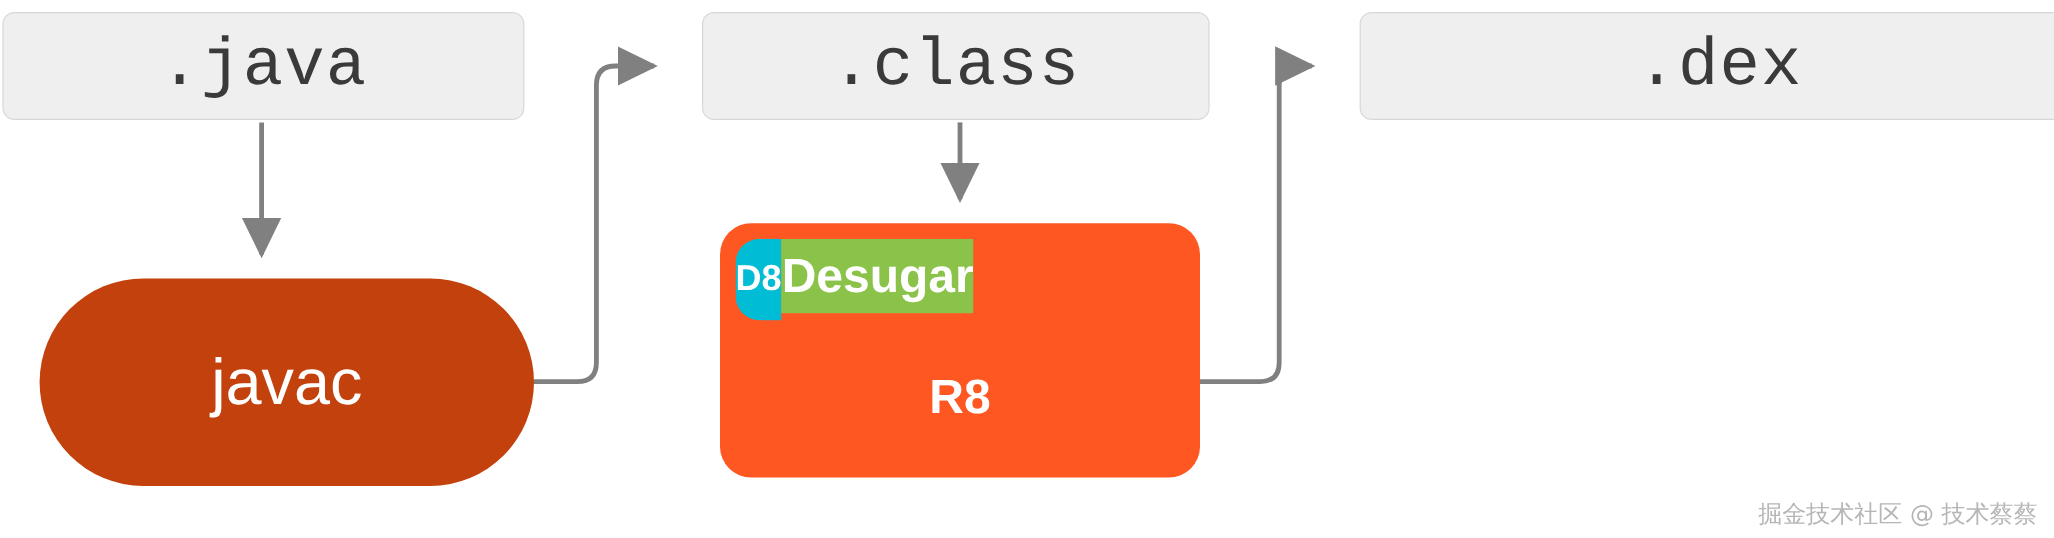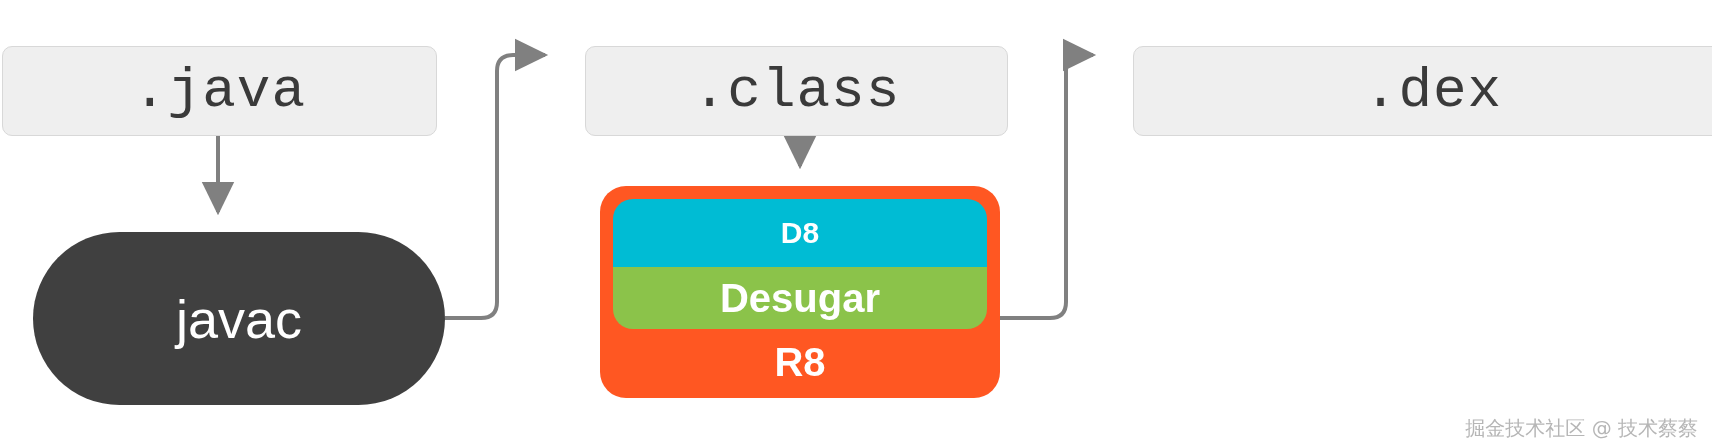--- a/index.html
+++ b/index.html
@@ -35,34 +35,33 @@
     border: 1px solid #d8d8d8;
     border-radius: 10px;
     display: flex;
     align-items: center;
     justify-content: center;
     color: #3a3a3a;
     font-family: "Liberation Mono", "DejaVu Sans Mono", monospace;
     font-size: 56px;
     letter-spacing: 1px;
     line-height: 1;
-    margin-top: 36px;
   }
   #box-java  { left: 2px;    top: 10px; width: 435px; height: 90px; }
   #box-class { left: 585px;  top: 10px; width: 423px; height: 90px; }
   #box-dex   { left: 1133px; top: 10px; width: 600px; height: 90px; }
 
   
   #javac-node {
     position: absolute;
     left: 33px;
     top: 232px;
     width: 412px;
     height: 173px;
-    background: #404040;
+    background: #c2410c;
     border-radius: 90px;
     display: flex;
     align-items: center;
     justify-content: center;
     color: #ffffff;
     font-size: 54px;
     font-weight: 400;
     line-height: 1;
   }
 
@@ -78,21 +77,21 @@
     display: flex;
     flex-direction: column;
     align-items: center;
   }
   #d8-desugar-group {
     margin-top: 13px;
     width: 374px;
     border-radius: 20px;
     overflow: hidden;
     display: flex;
-    flex-direction: column;
+    flex-direction: row;
   }
   #d8-node {
     height: 68px;
     background: #00bcd4;
     display: flex;
     align-items: center;
     justify-content: center;
     color: #ffffff;
     font-size: 30px;
     font-weight: bold;

